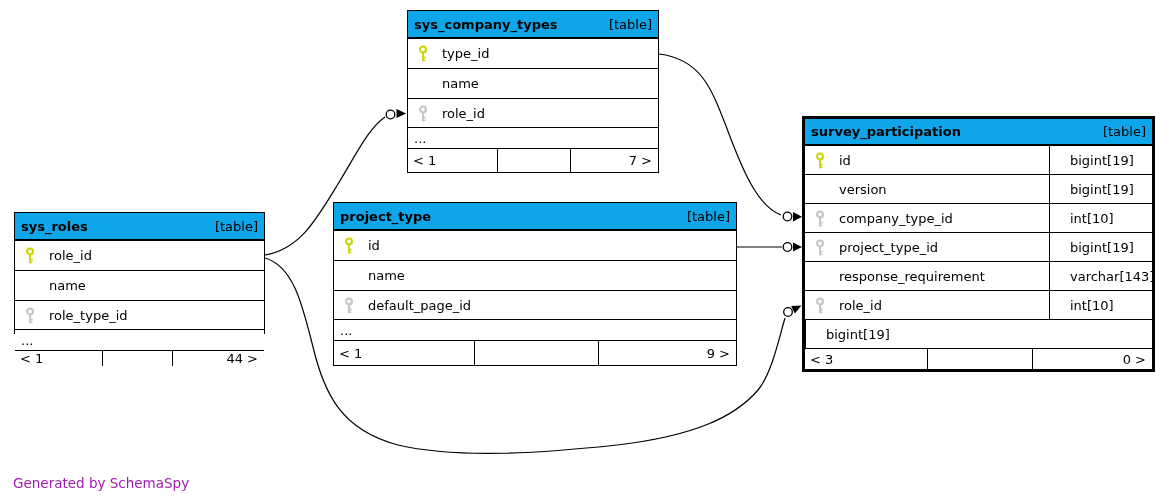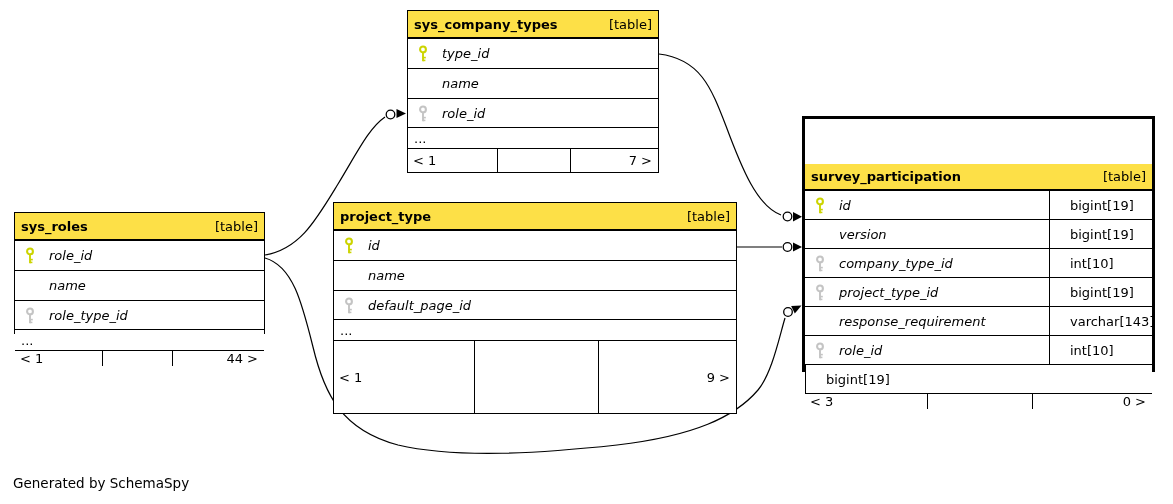--- a/index.html
+++ b/index.html
@@ -10,40 +10,40 @@
   }
   .rel-overlay{position:absolute;left:0;top:0;width:1173px;height:504px;}
   .rel-overlay path.rel{fill:none;stroke:#000;stroke-width:1.2px;}
   .rel-overlay circle.zero{fill:#fff;stroke:#000;stroke-width:1.3px;}
   .rel-overlay polygon.arrow{fill:#000;stroke:none;}
 
   .tbl{position:absolute;background:#fff;border:1px solid #000;box-sizing:border-box;
        display:flex;flex-direction:column;}
   .tbl.focus{border-width:3px;}
   .tbl-header{flex:none;display:flex;justify-content:space-between;align-items:center;
-    background:#fde047;border-bottom:2px solid #000;padding:0 6px;box-sizing:border-box;height:28px;text-align:center;}
-  .tbl.focus .tbl-header{height:27px;margin-top:45px;}
+    background:#0ea5e9;border-bottom:2px solid #000;padding:0 6px;box-sizing:border-box;height:28px;text-align:center;}
+  .tbl.focus .tbl-header{height:27px;}
   .tname{font-weight:bold;}
   .ttag{font-weight:normal;}
   .row{flex:none;display:flex;align-items:center;border-bottom:1px solid #000;
        box-sizing:border-box;height:29px;background:#fff;}
   .row.h30{height:30px;}
-  .ncell{flex:1;display:flex;align-items:center;align-self:stretch;padding-left:10px;font-style:italic;}
+  .ncell{flex:1;display:flex;align-items:center;align-self:stretch;padding-left:10px;}
   .keyslot{width:24px;flex:none;display:flex;align-items:center;}
   .key-pk{color:#ccd400;}
   .key-fk{color:#c4c4c4;}
   .tcell{flex:none;width:103px;align-self:stretch;display:flex;align-items:center;
          border-left:1px solid #000;box-sizing:border-box;padding-left:20px;}
   .row.ellipsis{height:21px;padding-left:6px;font-size:13px;}
   .tfooter{flex:1;display:flex;align-items:stretch;box-sizing:border-box;}
   .fcell{display:flex;align-items:center;box-sizing:border-box;}
   .fcell.fleft{padding-left:5px;border-right:1px solid #000;}
   .fcell.fmid{border-right:1px solid #000;}
   .fcell.fright{flex:1;justify-content:flex-end;padding-right:6px;}
-  .gen-note{position:absolute;left:13px;top:475px;font-size:13.5px;color:#000000;}
+  .gen-note{position:absolute;left:13px;top:475px;font-size:13.5px;color:#a21caf;}
 </style>
 </head>
 <body>
 
 <div class="canvas">
 
   <svg class="rel-overlay" width="1173" height="504" viewBox="0 0 1173 504" aria-hidden="true">
 
     <path class="rel" d="M 265 255 C 300 249, 316 220, 338 184 C 358 151, 369 128, 385 117"></path>
 
@@ -153,21 +153,21 @@
     <div class="row ellipsis">
       <span>...</span>
     </div>
     <div class="tfooter">
       <span class="fcell fleft" style="width:88px">&lt; 1</span>
       <span class="fcell fmid" style="width:70px"></span>
       <span class="fcell fright">44 &gt;</span>
     </div>
   </div>
 
-  <div class="tbl" style="left:333px;top:202px;width:404px;height:212px">
+  <div class="tbl" style="left:333px;top:202px;width:404px;height:164px">
     <div class="tbl-header">
       <span class="tname">project_type</span>
       <span class="ttag">[table]</span>
     </div>
     <div class="row h30">
       <div class="ncell">
         <span class="keyslot key-pk">
           <svg width="10" height="17" viewBox="0 0 10 17">
               <circle cx="5" cy="4.4" r="2.9" fill="none" stroke="currentColor" stroke-width="2.1"></circle>
               <line x1="5" y1="7.4" x2="5" y2="16.2" stroke="currentColor" stroke-width="1.9"></line>

